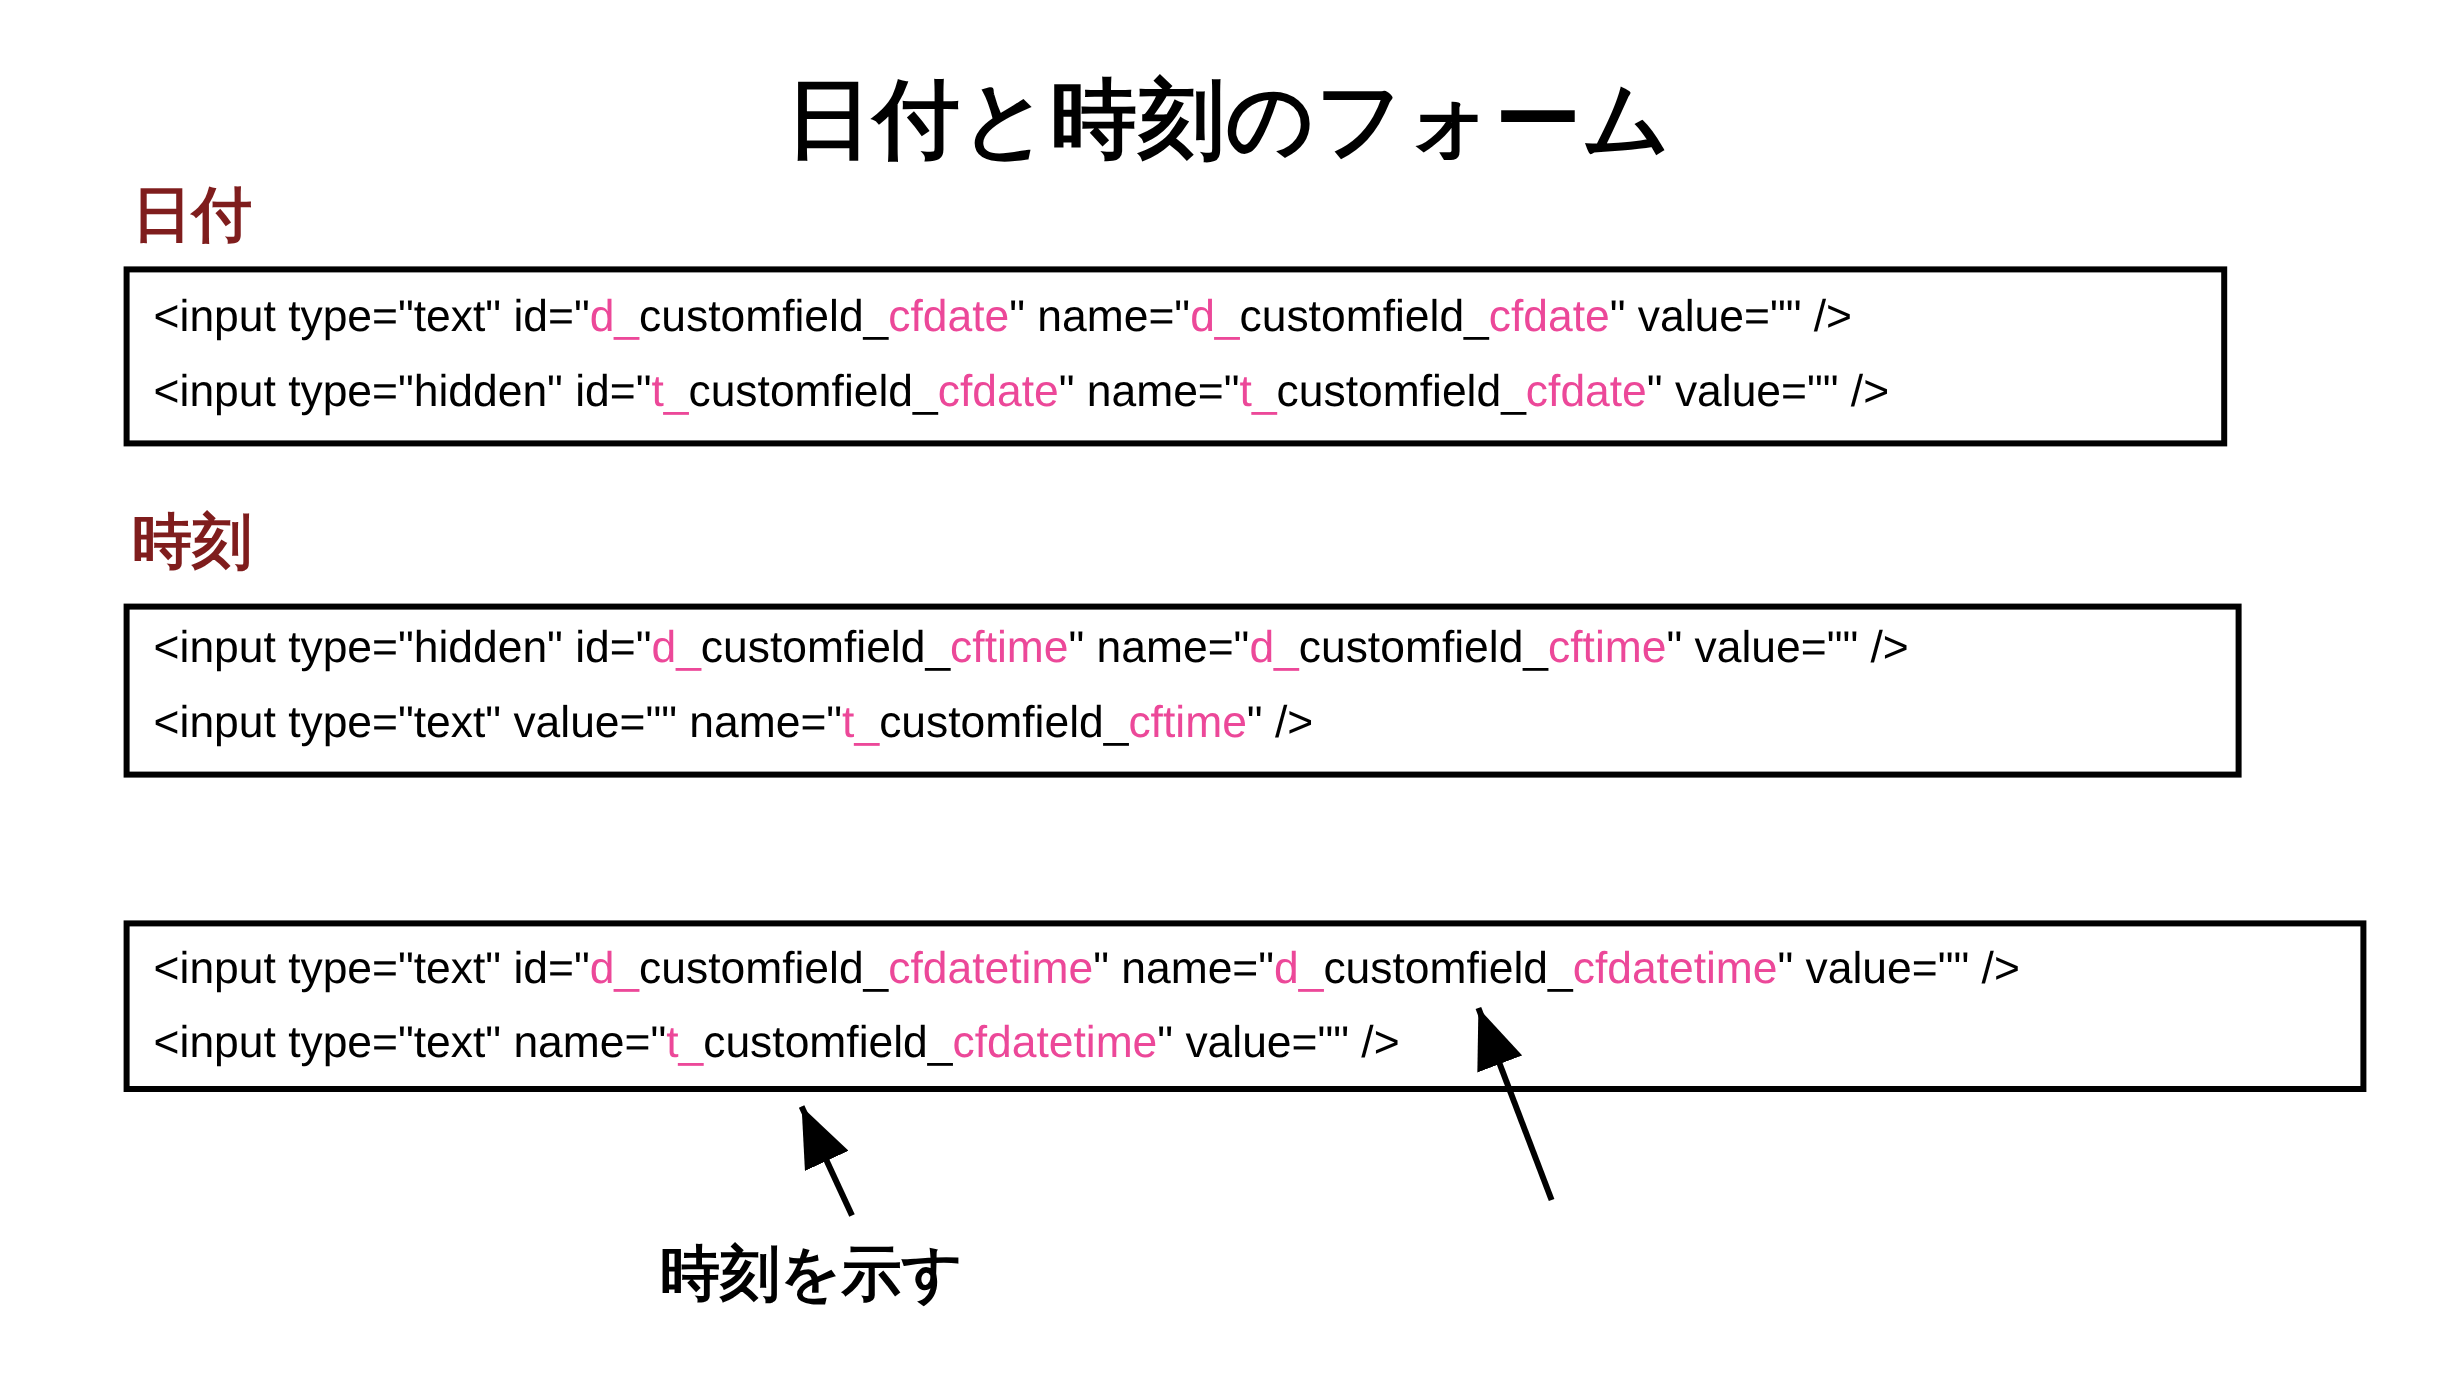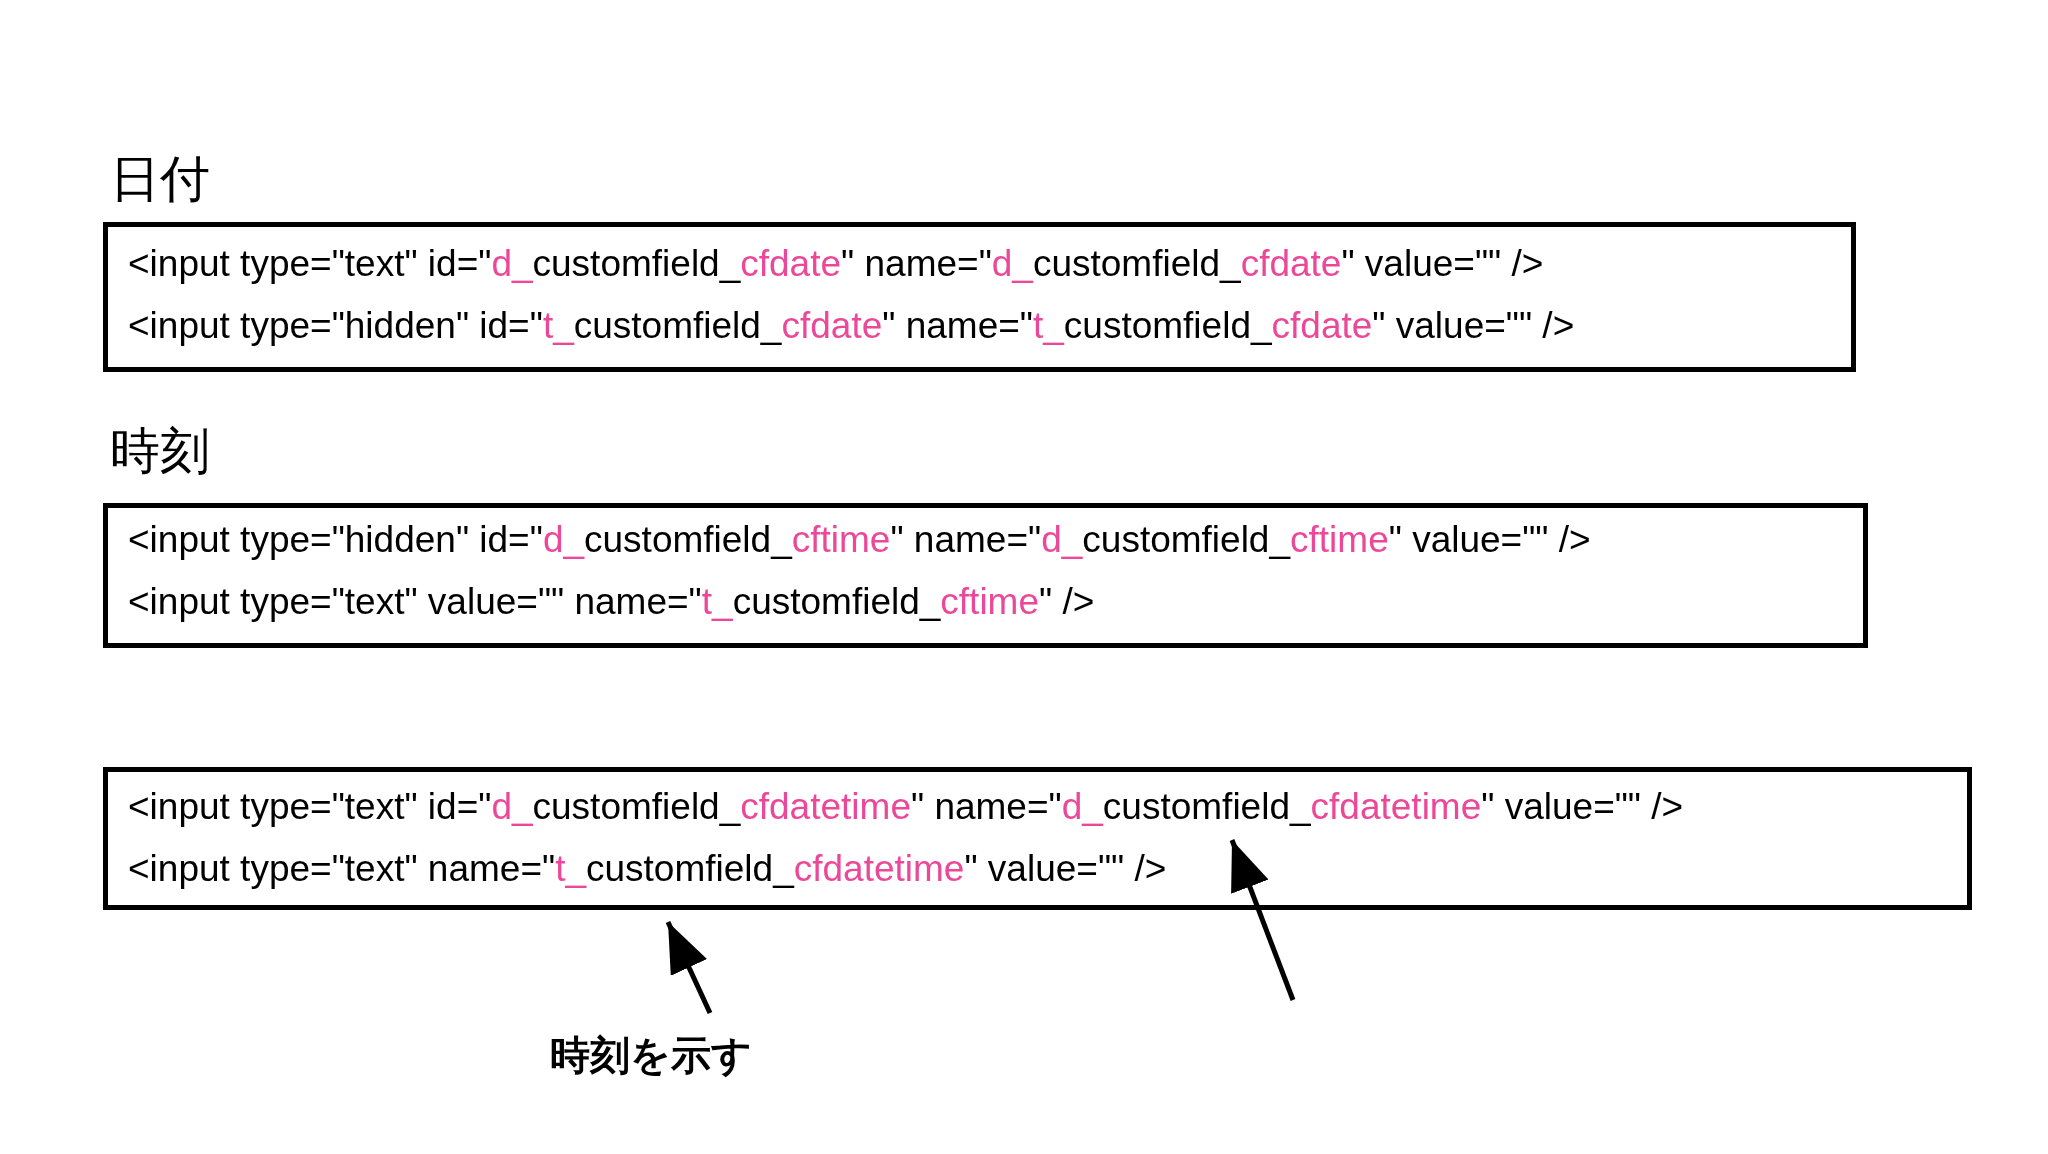--- a/index.html
+++ b/index.html
@@ -19,22 +19,22 @@
     text-align: center;
     font-size: 72px;
     font-weight: 700;
     color: #000000;
     letter-spacing: 1px;
   }
   .sec-label {
     position: absolute;
     left: 110px;
     font-size: 50px;
-    font-weight: 400;
-    color: #000000;
+    font-weight: 700;
+    color: #7f1d1d;
   }
   .code-box {
     position: absolute;
     box-sizing: border-box;
     border: 5px solid #000000;
     background: #ffffff;
     padding-left: 20px;
   }
   .box1 { left: 103px; top: 222px; width: 1753px; height: 150px; padding-top: 6px; }
   .box2 { left: 103px; top: 503px; width: 1765px; height: 145px; padding-top: 1px; }
@@ -43,37 +43,38 @@
     font-size: 37px;
     line-height: 62px;
     white-space: pre;
     color: #000000;
   }
   .c-black { color: #000000; }
   .c-red   { color: #000000; }
   .c-blue  { color: #ec4899; }
   .annot {
     position: absolute;
-    font-size: 40px;
+    font-size: 50px;
     font-weight: 700;
     color: #000000;
   }
   .annot-time { left: 550px; top: 1028px; }
   .annot-date { left: 1172px; top: 1016px; }
   .arrows {
     position: absolute;
     left: 0; top: 0;
     pointer-events: none;
   }
 </style>
 </head>
 <body>
 
 <div class="page">
 
+  <div class="title">日付と時刻のフォーム</div>
 
   <div class="sec-label" style="top:146px">日付</div>
   <div class="code-box box1">
       <div class="code-line"><span class="c-black">&lt;input type="text" id="</span><span class="c-blue">d_</span><span class="c-red">customfield_</span><span class="c-blue">cfdate</span><span class="c-black">" name="</span><span class="c-blue">d_</span><span class="c-red">customfield_</span><span class="c-blue">cfdate</span><span class="c-black">" value="" /&gt;</span></div>
       <div class="code-line"><span class="c-black">&lt;input type="</span><span class="c-red">hidden</span><span class="c-black">" id="</span><span class="c-blue">t_</span><span class="c-red">customfield_</span><span class="c-blue">cfdate</span><span class="c-black">" name="</span><span class="c-blue">t_</span><span class="c-red">customfield_</span><span class="c-blue">cfdate</span><span class="c-black">" value="" /&gt;</span></div>
     </div>
 
   <div class="sec-label" style="top:418px">時刻</div>
   <div class="code-box box2">
       <div class="code-line"><span class="c-black">&lt;input type="</span><span class="c-red">hidden</span><span class="c-black">" id="</span><span class="c-blue">d_</span><span class="c-red">customfield_</span><span class="c-blue">cftime</span><span class="c-black">" name="</span><span class="c-blue">d_</span><span class="c-red">customfield_</span><span class="c-blue">cftime</span><span class="c-black">" value="" /&gt;</span></div>

